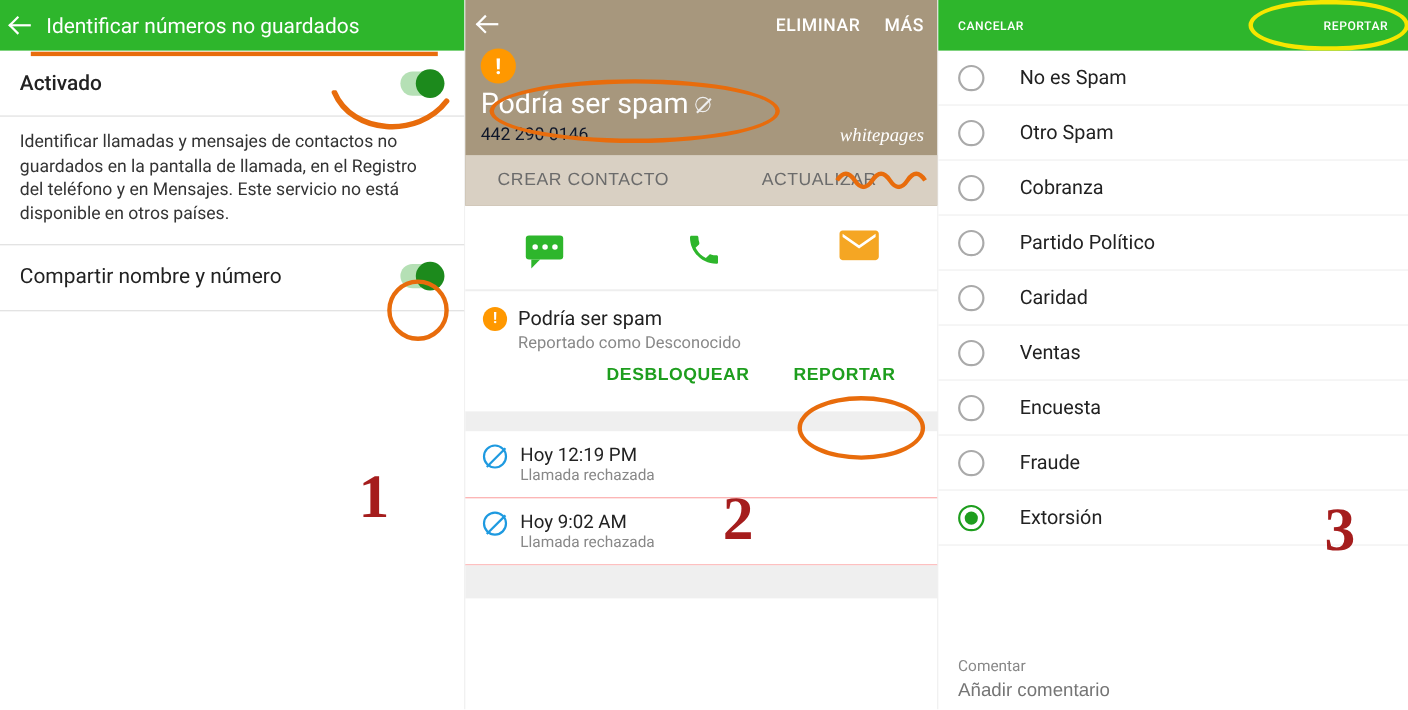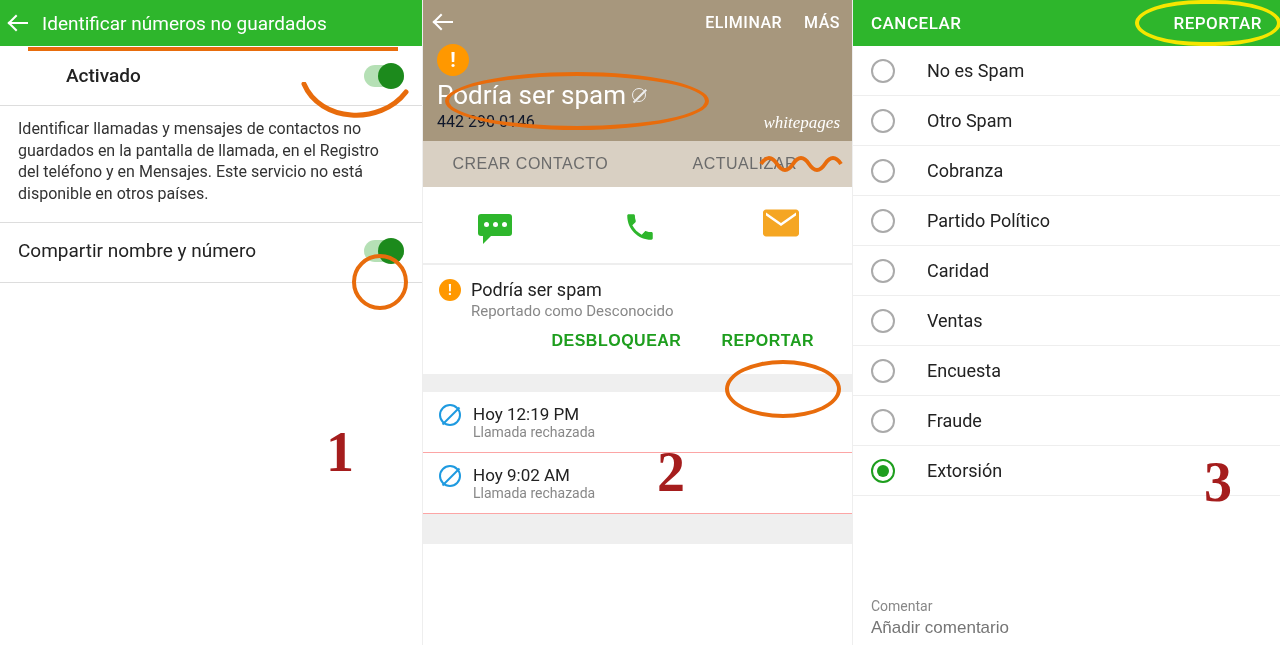--- a/index.html
+++ b/index.html
@@ -28,21 +28,21 @@
   .back-arrow::before {
     content: ""; position:absolute; top:10px; left:0; width:18px; height:2px; background:#fff;
   }
   .back-arrow::after {
     content:""; position:absolute; top:5px; left:0; width:10px; height:10px; border-left:2px solid #fff; border-bottom:2px solid #fff; transform:rotate(45deg);
   }
   .title { font-size: 19px; white-space: nowrap; }
 
   
   .setting-row { padding: 18px 18px; border-bottom: 1px solid #ddd; position:relative; }
-  .row-title { font-size:19px; font-weight:500; color:#222;margin-left:48px; }
+  .row-title { font-size:19px; font-weight:500; color:#222; }
   .toggle {
     position:absolute; right:18px; top:50%; transform:translateY(-50%);
     width:40px; height:22px; background:#b5e0b5; border-radius:11px; cursor:pointer;
   }
   .toggle .knob {
     position:absolute; right:0; top:-2px; width:26px; height:26px; border-radius:50%; background:#1c8a1c;
   }
   .desc-block { padding: 12px 18px 18px 18px; border-bottom:1px solid #ddd; font-size:16px; line-height:1.35; color:#333; }
   .share-block { padding: 16px 18px; border-bottom:1px solid #ddd; position:relative; }
   .share-title { font-size:19px; color:#222; margin-bottom:4px; }
@@ -97,21 +97,21 @@
 
   .call-entry { display:flex; gap:12px; padding:12px 16px; border-bottom:1px solid #fca5a5; }
   .block-icon { width:22px; height:22px; border:2px solid #1e9ae0; border-radius:50%; position:relative; flex-shrink:0; }
   .block-icon::after { content:""; position:absolute; top:-2px; left:9px; width:2px; height:24px; background:#1e9ae0; transform:rotate(45deg); }
   .call-time { font-size:17px; color:#222; }
   .call-status { font-size:14px; color:#888; }
 
   
   .p3-bar {
     background:#2eb62c; color:#fff; height:46px; display:flex; justify-content:space-between; align-items:center; padding:0 18px;
-    font-size:17px; font-weight:500; letter-spacing:0.5px;
+    font-size:11px; font-weight:500; letter-spacing:0.5px;
   }
   .radio-list { flex:1; overflow:hidden; }
   .radio-item { display:flex; align-items:center; gap:32px; padding: 8px 18px; border-bottom:1px solid #eee; cursor:pointer; height:50px; }
   .radio {
     width:24px; height:24px; border:2px solid #aaa; border-radius:50%; flex-shrink:0; position:relative;
   }
   .radio.checked { border-color:#1e9e1e; }
   .radio.checked::after { content:""; position:absolute; top:4px; left:4px; width:12px; height:12px; background:#1e9e1e; border-radius:50%; }
   .radio-label { font-size:18px; color:#222; }
   .comment-block { padding: 4px 18px 1px 18px; }

